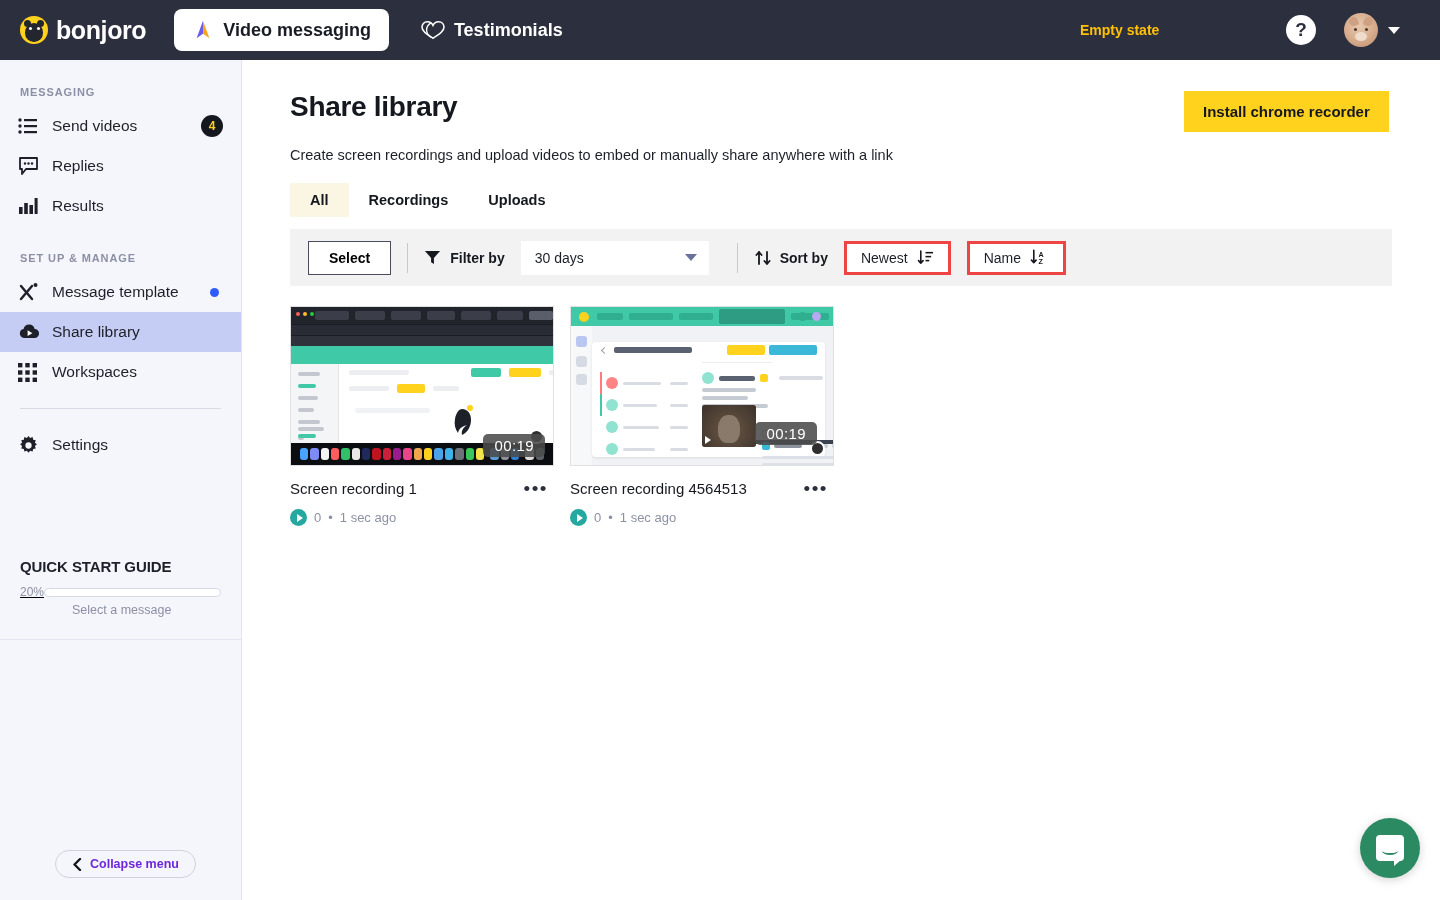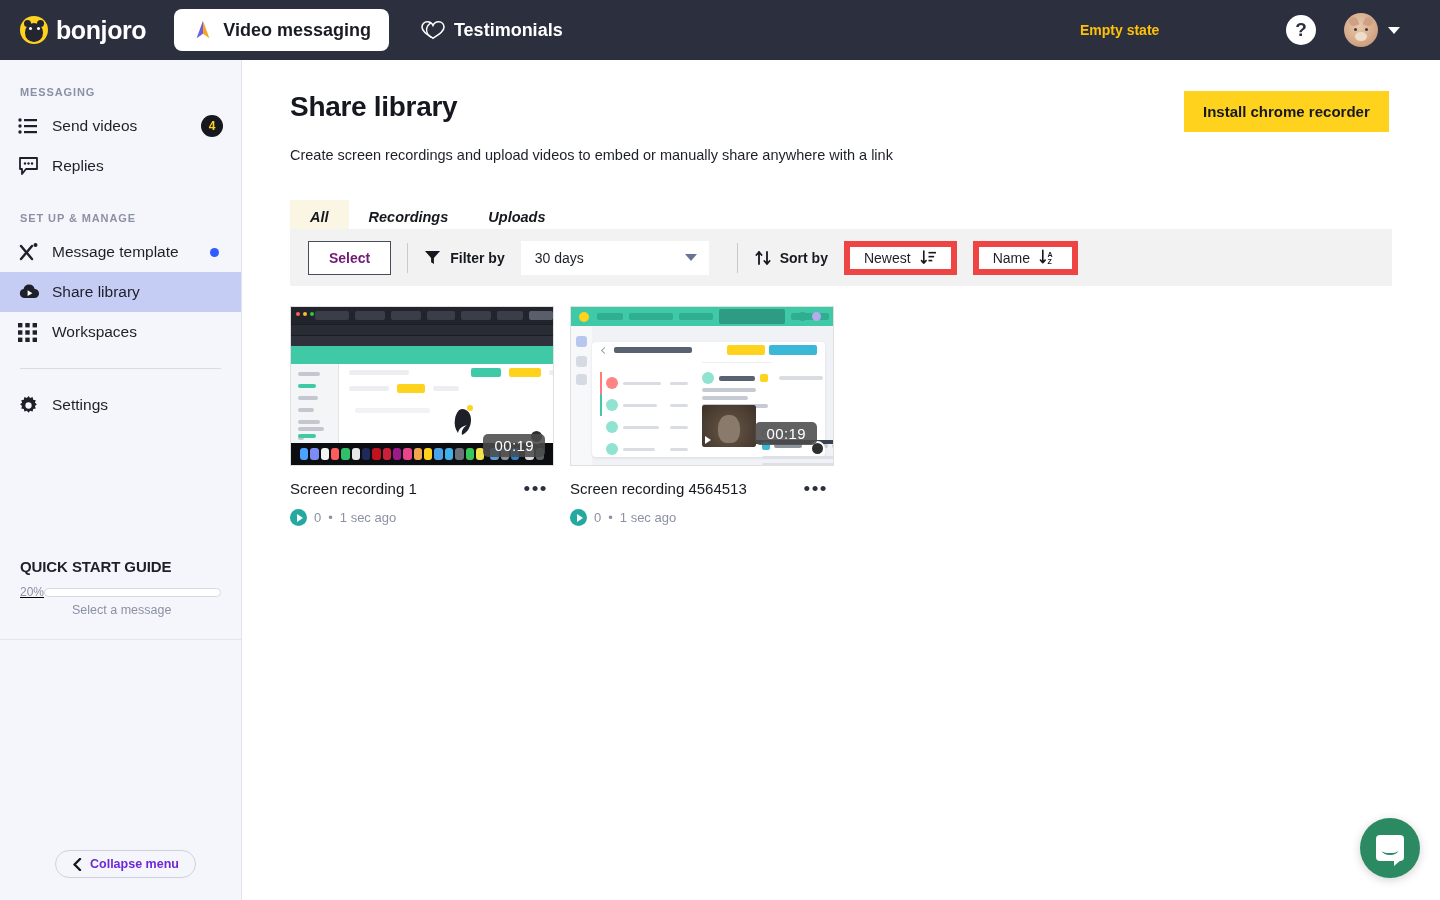--- a/index.html
+++ b/index.html
@@ -144,49 +144,49 @@
     background: #fff; cursor: pointer;
   }
   .btn-upload .txt { font-size: 15px; font-weight: 700; color: #16181f; }
   .btn-install {
     position: absolute; left: 942px; top: 31px;
     height: 41px; padding: 0 19px; background: #ffd21e;
     display: flex; align-items: center; cursor: pointer;
   }
   .btn-install .txt { font-size: 15px; font-weight: 700; color: #16181f; }
 
-  .tabs { position: absolute; left: 48px; top: 140px; display: flex; align-items: flex-end; font-style: italic; }
+  .tabs { position: absolute; left: 48px; top: 123px; display: flex; align-items: flex-end; }
   .tab {
     padding: 9px 20px; font-size: 14.5px; font-weight: 700; color: #16181f;
     cursor: pointer; background: transparent;
   }
   .tab.active { background: #faf6e3; }
 
   .filterbar {
     position: absolute; left: 48px; top: 169px; width: 1102px; height: 57px;
     background: #f2f2f2; display: flex; align-items: center; padding: 0 18px;
   }
   .btn-select {
     height: 34px; padding: 0 20px; background: #fff; border: 1px solid #4a4d59;
-    font-size: 14px; font-weight: 700; color: #701a75; cursor: pointer;
+    font-size: 14px; font-weight: 700; color: #000000; cursor: pointer;
     display: flex; align-items: center;
   }
   .vline { width: 1px; height: 30px; background: #c9c9c9; margin: 0 16px; }
   .lbl-strong { font-size: 14px; font-weight: 700; color: #16181f; }
   .select-box {
     height: 34px; background: #fff; display: flex; align-items: center;
     justify-content: space-between; padding: 0 12px 0 14px; cursor: pointer;
   }
   .select-box .val { font-size: 14px; color: #1d2029; }
   .chev {
     width: 0; height: 0; border-left: 6px solid transparent;
     border-right: 6px solid transparent; border-top: 7px solid #6b7299; margin-left: 12px;
   }
   .sort-btn {
-    height: 34px; background: #fff; border: 6px solid #ef4444;
+    height: 34px; background: #fff; border: 3px solid #ef4444;
     display: flex; align-items: center; gap: 9px; padding: 0 14px; cursor: pointer;
   }
   .sort-btn .val { font-size: 14px; color: #1d2029; }
 
   
   .cards { position: absolute; left: 48px; top: 246px; display: flex; gap: 16px; }
   .card { width: 264px; }
   .thumb {
     width: 264px; height: 160px; position: relative;
     overflow: hidden; background: #1b1d24; border: 1px solid #e0e0e0;
@@ -343,20 +343,31 @@
         <svg width="21" height="20" viewBox="0 0 21 20">
           <path d="M2 2 H19 V13 H8 L4 18 V13 H2 Z" fill="none" stroke="#1d2029" stroke-width="1.8" stroke-linejoin="round"></path>
           <circle cx="7" cy="7.5" r="1.2" fill="#1d2029"></circle>
             <circle cx="10.5" cy="7.5" r="1.2" fill="#1d2029"></circle>
             <circle cx="14" cy="7.5" r="1.2" fill="#1d2029"></circle>
         </svg>
       </span>
       <span class="txt">Replies</span>
     </div>
 
+    <div class="side-item">
+      <span class="ico">
+        <svg width="20" height="18" viewBox="0 0 20 18">
+          <rect x="1" y="10" width="3.6" height="7" fill="#1d2029"></rect>
+          <rect x="6.2" y="6" width="3.6" height="11" fill="#1d2029"></rect>
+          <rect x="11.4" y="8" width="3.6" height="9" fill="#1d2029"></rect>
+          <rect x="16.6" y="1" width="3" height="16" fill="#1d2029"></rect>
+        </svg>
+      </span>
+      <span class="txt">Results</span>
+    </div>
 
     <div class="side-section-title">SET UP &amp; MANAGE</div>
 
     <div class="side-item">
       <span class="ico">
         <svg width="21" height="20" viewBox="0 0 21 20">
           <path d="M3 17 L14 4" stroke="#1d2029" stroke-width="2.4" stroke-linecap="round"></path>
           <path d="M3 4 L14 17" stroke="#1d2029" stroke-width="2.4" stroke-linecap="round"></path>
           <circle cx="17.5" cy="3" r="2" fill="#1d2029"></circle>
         </svg>

